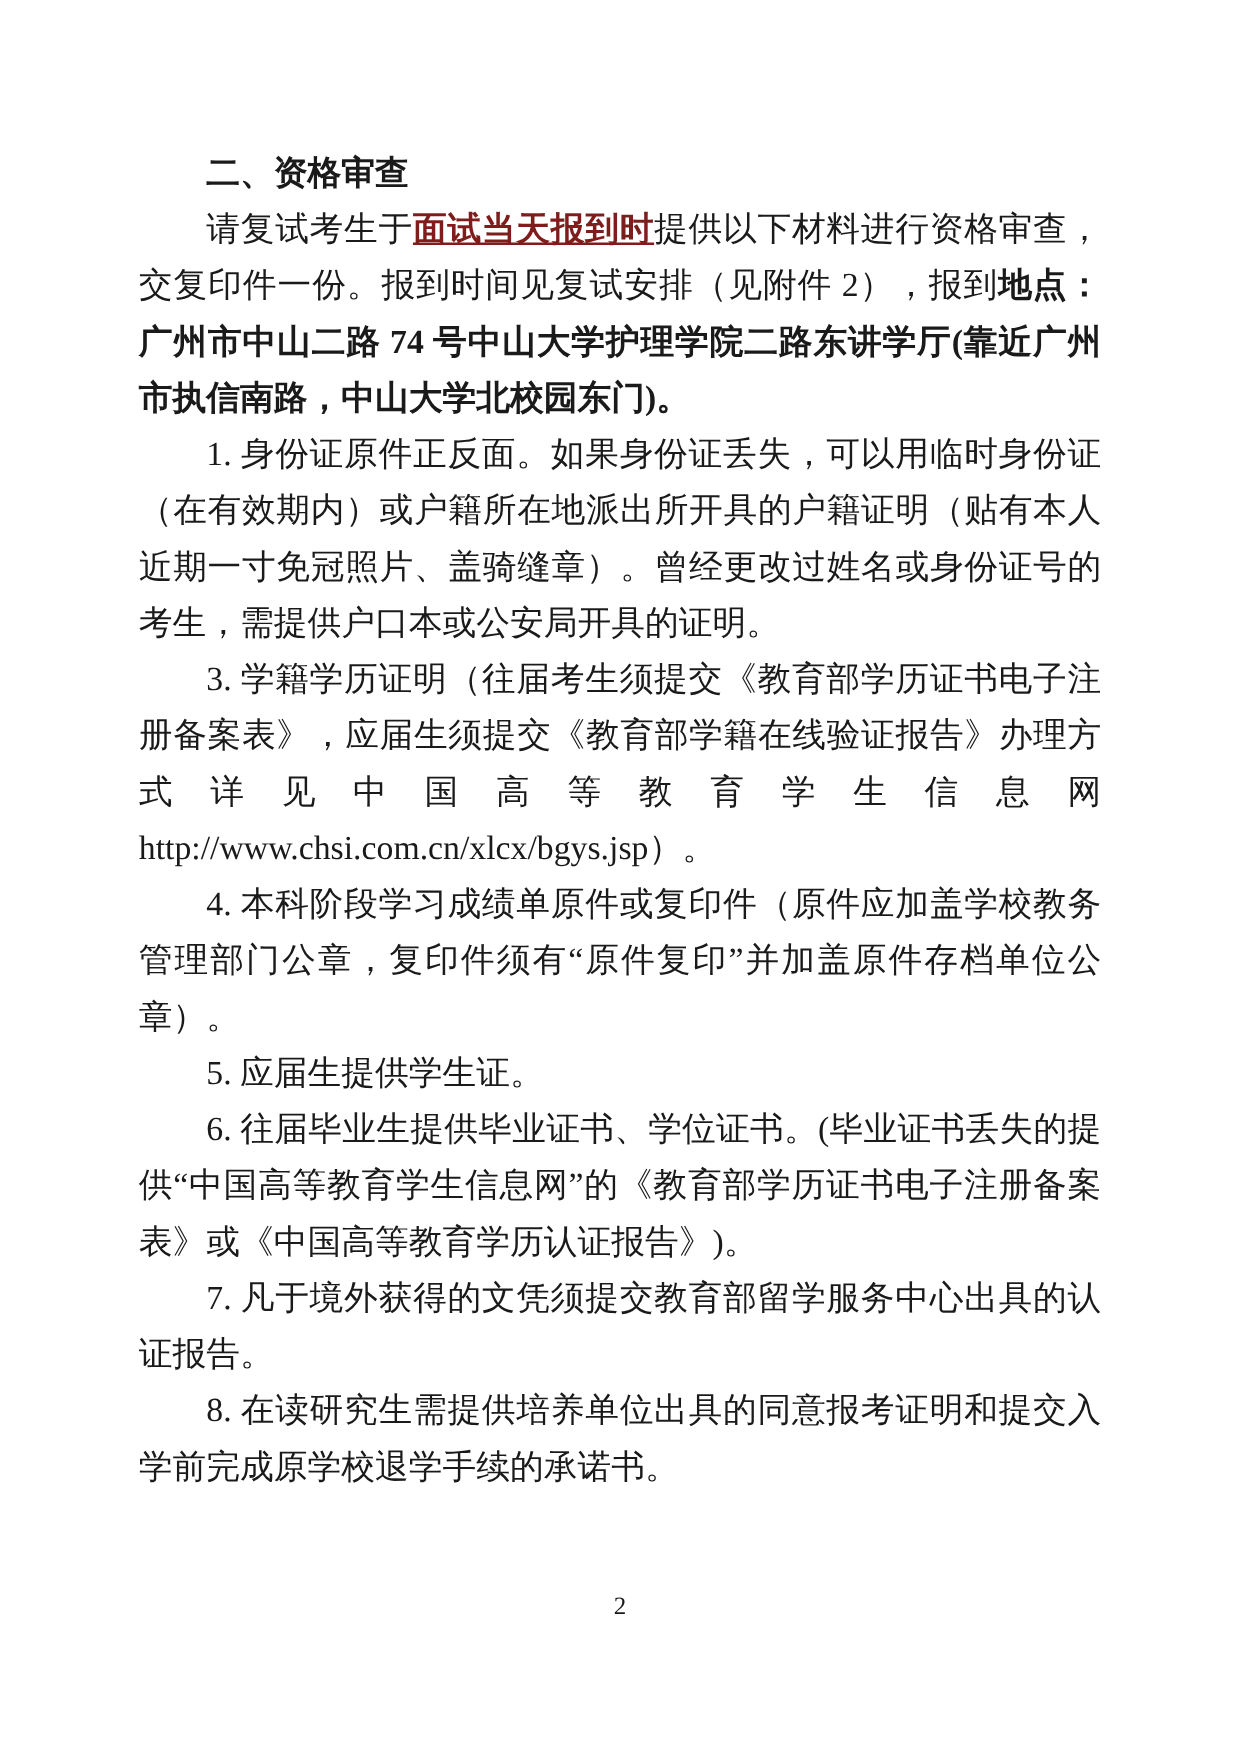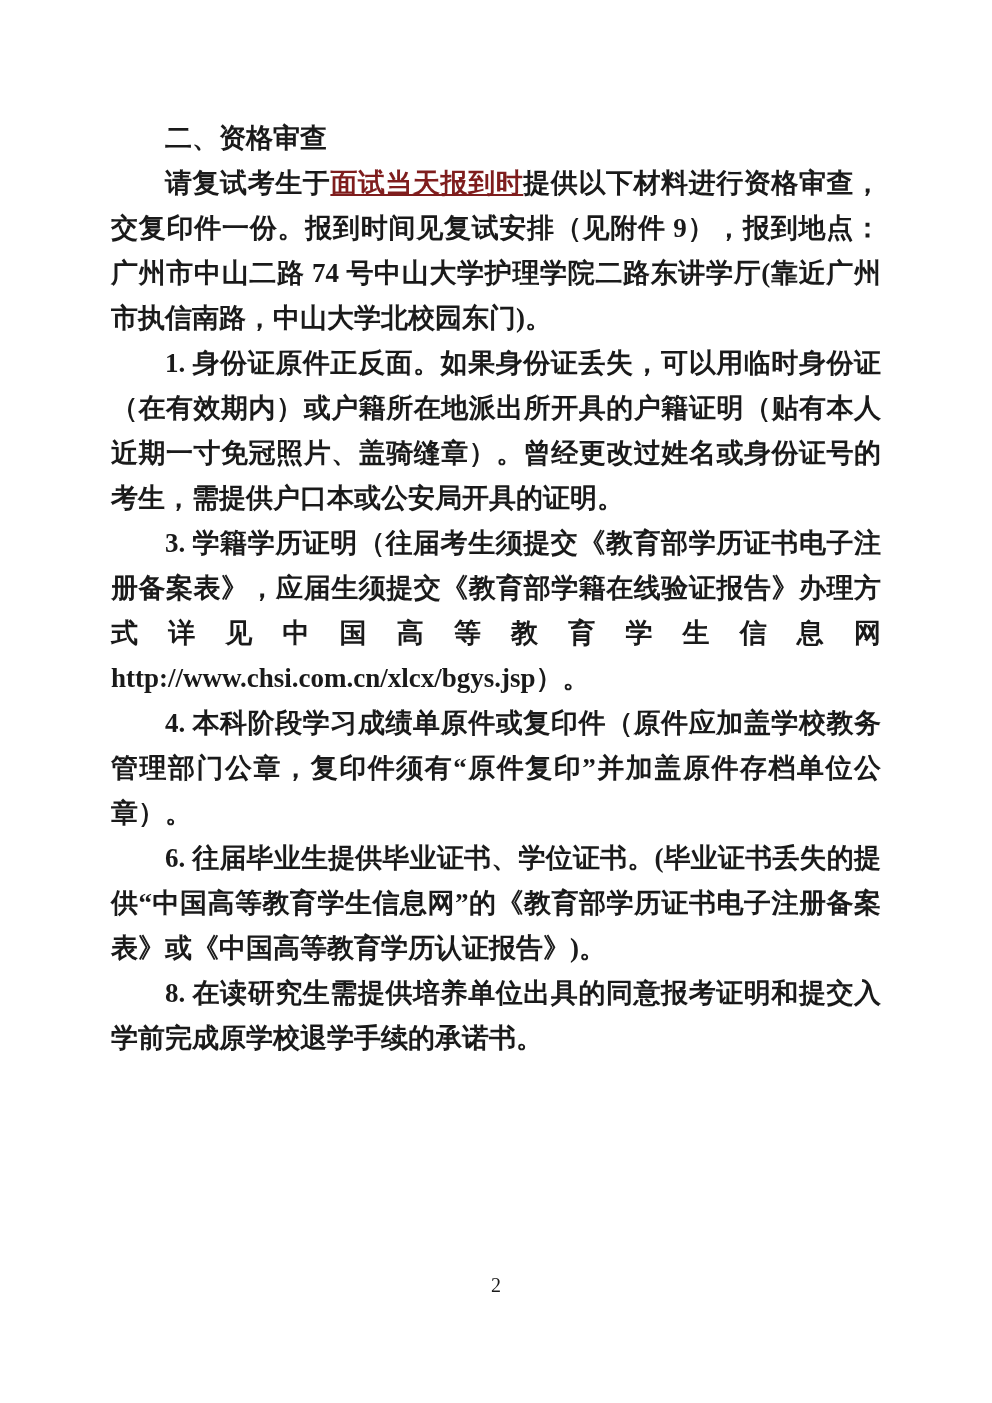--- a/index.html
+++ b/index.html
@@ -28,21 +28,21 @@
     text-justify: inter-ideograph;
     font-size: 27px;
     line-height: 45px;
     color: #1a1a1a;
     word-break: break-word;
   }
   .para.heading {
     font-weight: bold;
   }
   .seg-normal {
-    font-weight: bold;
+    font-weight: normal;
   }
   .seg-bold {
     font-weight: bold;
   }
   .seg-link {
     color: #7f1d1d;
     font-weight: bold;
     text-decoration: underline;
   }
   .page-footer {
@@ -56,21 +56,23 @@
     color: #1a1a1a;
     font-family: "Liberation Serif", "DejaVu Serif", serif;
   }
 </style>
 </head>
 <body>
 
 <div class="page">
   <div class="doc-body">
       <p class="para heading"><span class="seg-bold">二、资格审查</span></p>
-      <p class="para"><span class="seg-normal">请复试考生于</span><span class="seg-link">面试当天报到时</span><span class="seg-normal">提供以下材料进行资格审查，交复印件一份。报到时间见复试安排（见附件 9），报到</span><span class="seg-bold">地点：广州市中山二路 74 号中山大学护理学院二路东讲学厅(靠近广州市执信南路，中山大学北校园东门)。</span></p>
+      <p class="para"><span class="seg-normal">请复试考生于</span><span class="seg-link">面试当天报到时</span><span class="seg-normal">提供以下材料进行资格审查，交复印件一份。报到时间见复试安排（见附件 2），报到</span><span class="seg-bold">地点：广州市中山二路 74 号中山大学护理学院二路东讲学厅(靠近广州市执信南路，中山大学北校园东门)。</span></p>
       <p class="para"><span class="seg-normal">1. 身份证原件正反面。如果身份证丢失，可以用临时身份证（在有效期内）或户籍所在地派出所开具的户籍证明（贴有本人近期一寸免冠照片、盖骑缝章）。曾经更改过姓名或身份证号的考生，需提供户口本或公安局开具的证明。</span></p>
       <p class="para"><span class="seg-normal">3. 学籍学历证明（往届考生须提交《教育部学历证书电子注册备案表》，应届生须提交《教育部学籍在线验证报告》办理方式详见中国高等教育学生信息网 http://www.chsi.com.cn/xlcx/bgys.jsp）。</span></p>
       <p class="para"><span class="seg-normal">4. 本科阶段学习成绩单原件或复印件（原件应加盖学校教务管理部门公章，复印件须有“原件复印”并加盖原件存档单位公章）。</span></p>
+      <p class="para"><span class="seg-normal">5. 应届生提供学生证。</span></p>
       <p class="para"><span class="seg-normal">6. 往届毕业生提供毕业证书、学位证书。(毕业证书丢失的提供“中国高等教育学生信息网”的《教育部学历证书电子注册备案表》或《中国高等教育学历认证报告》)。</span></p>
+      <p class="para"><span class="seg-normal">7. 凡于境外获得的文凭须提交教育部留学服务中心出具的认证报告。</span></p>
       <p class="para"><span class="seg-normal">8. 在读研究生需提供培养单位出具的同意报考证明和提交入学前完成原学校退学手续的承诺书。</span></p>
     </div>
   <div class="page-footer">2</div>
 </div>
 
 </body></html>

